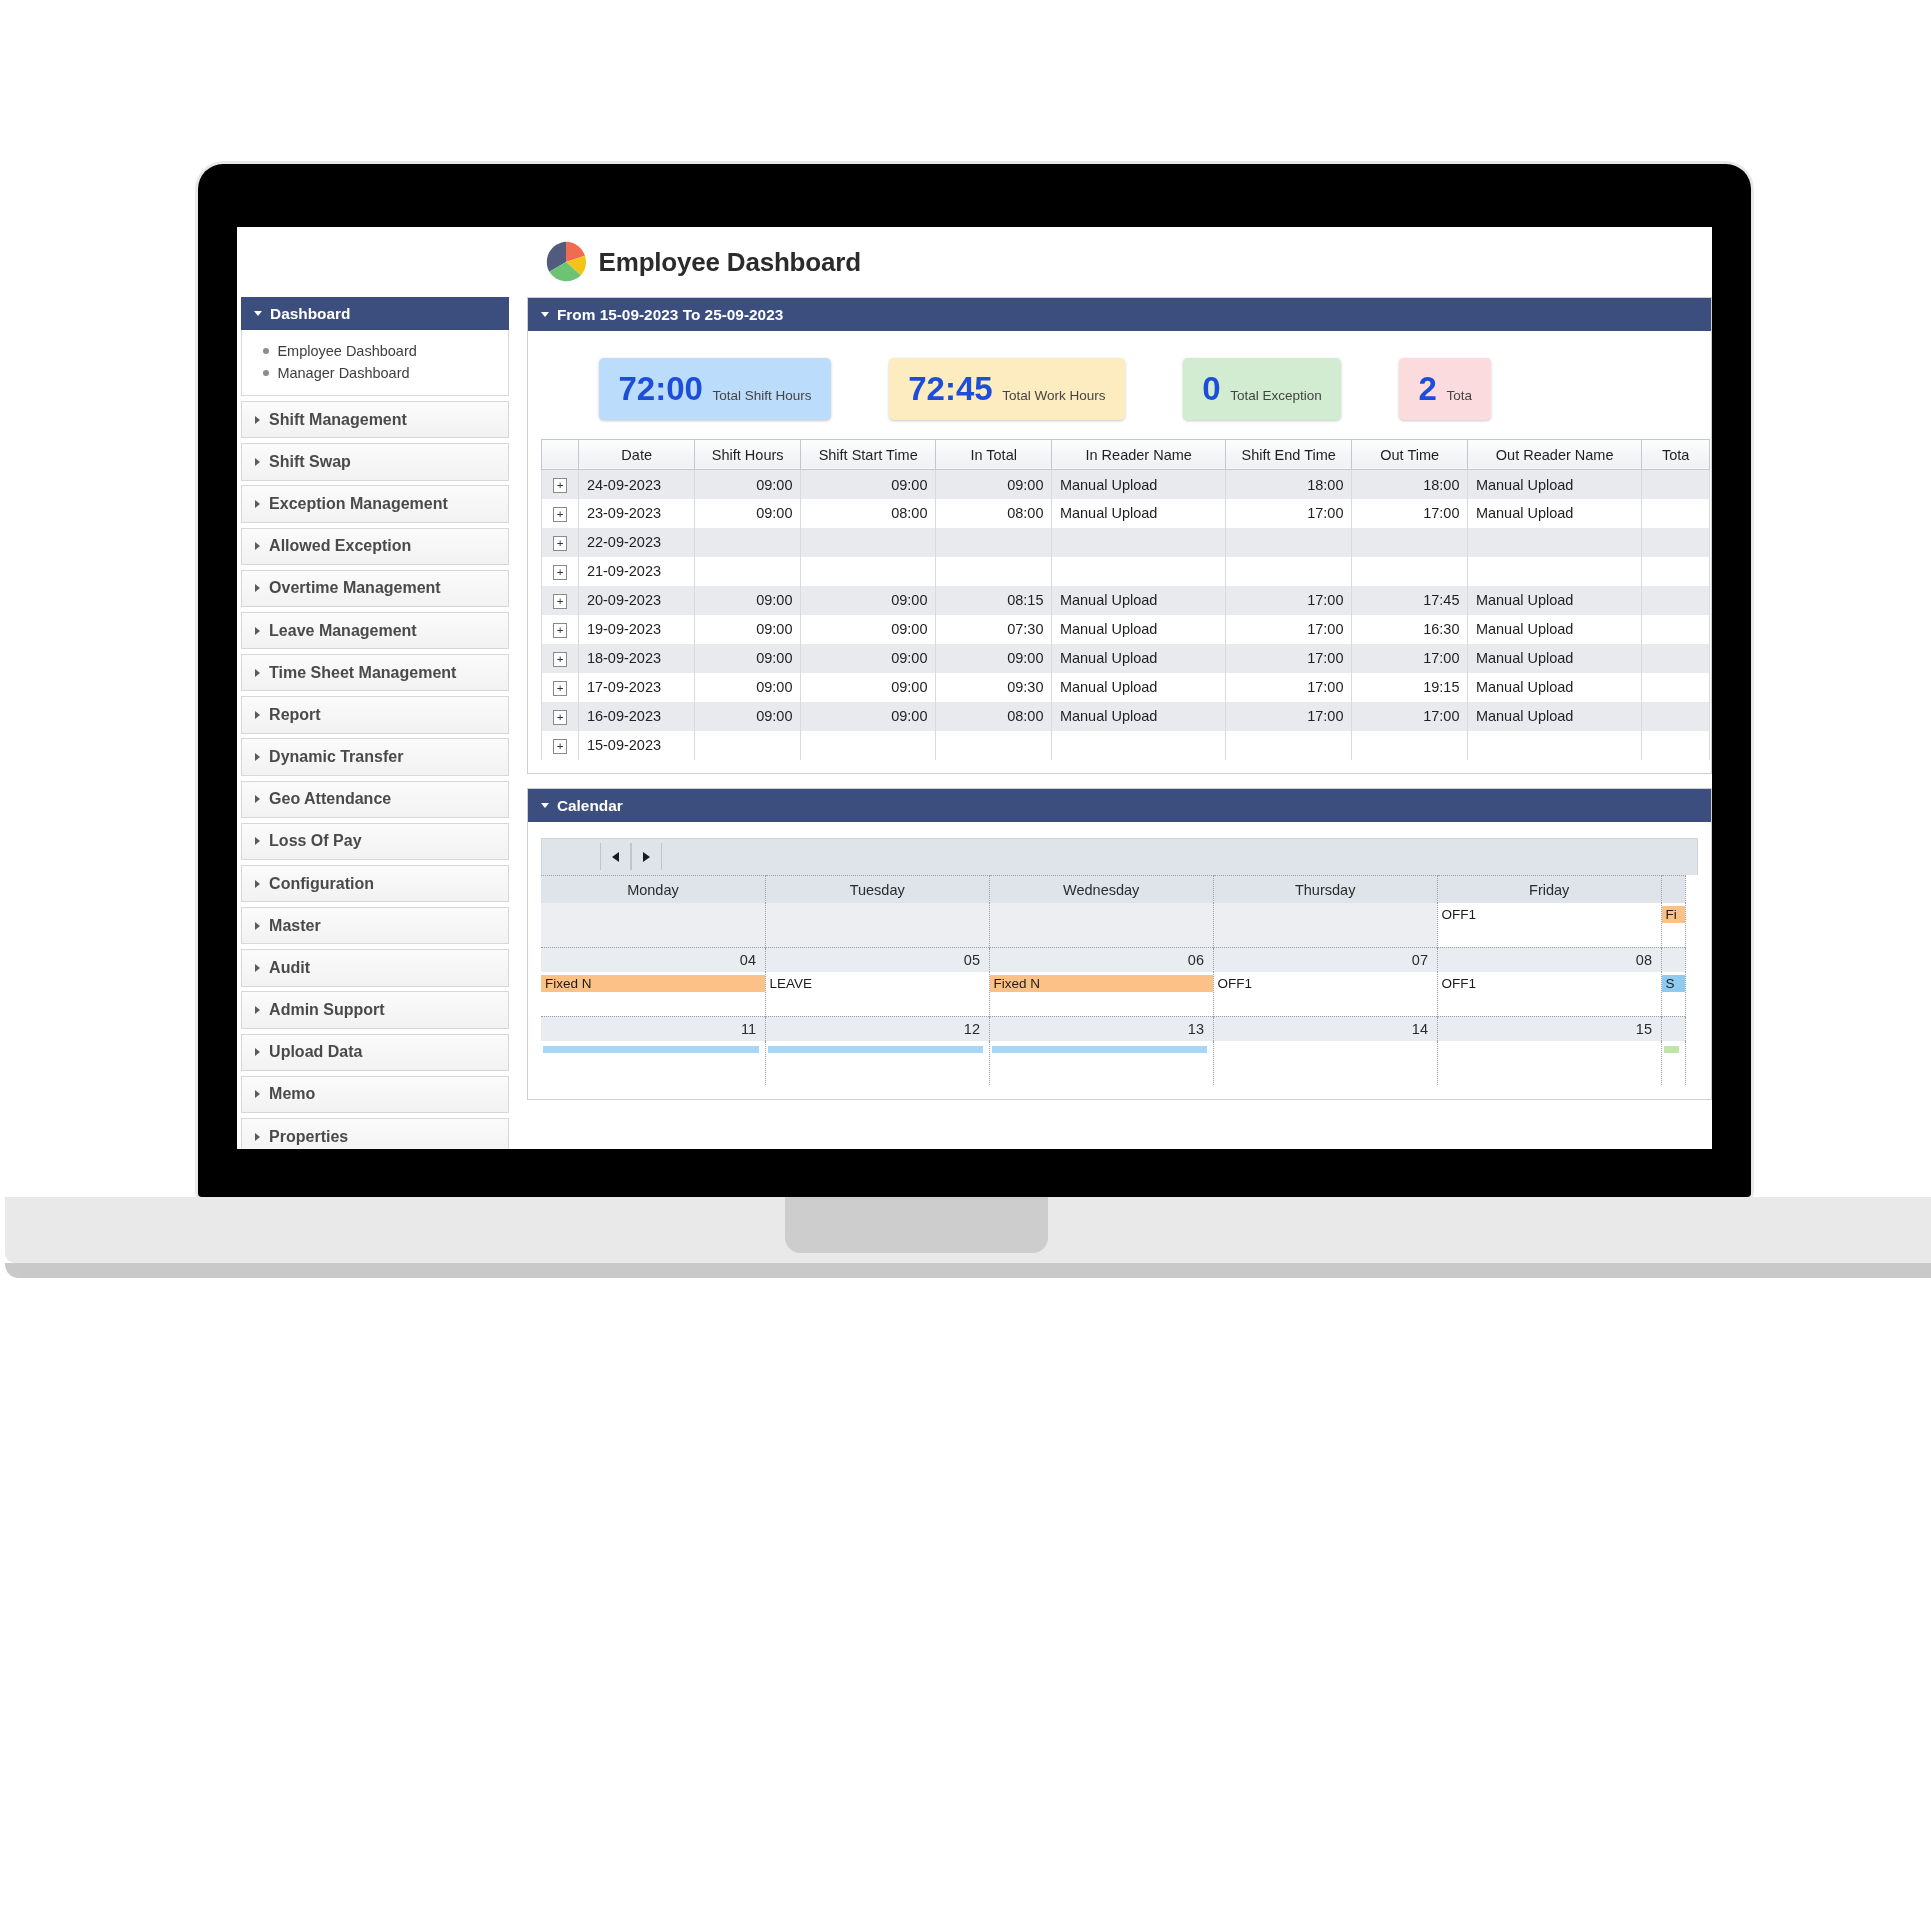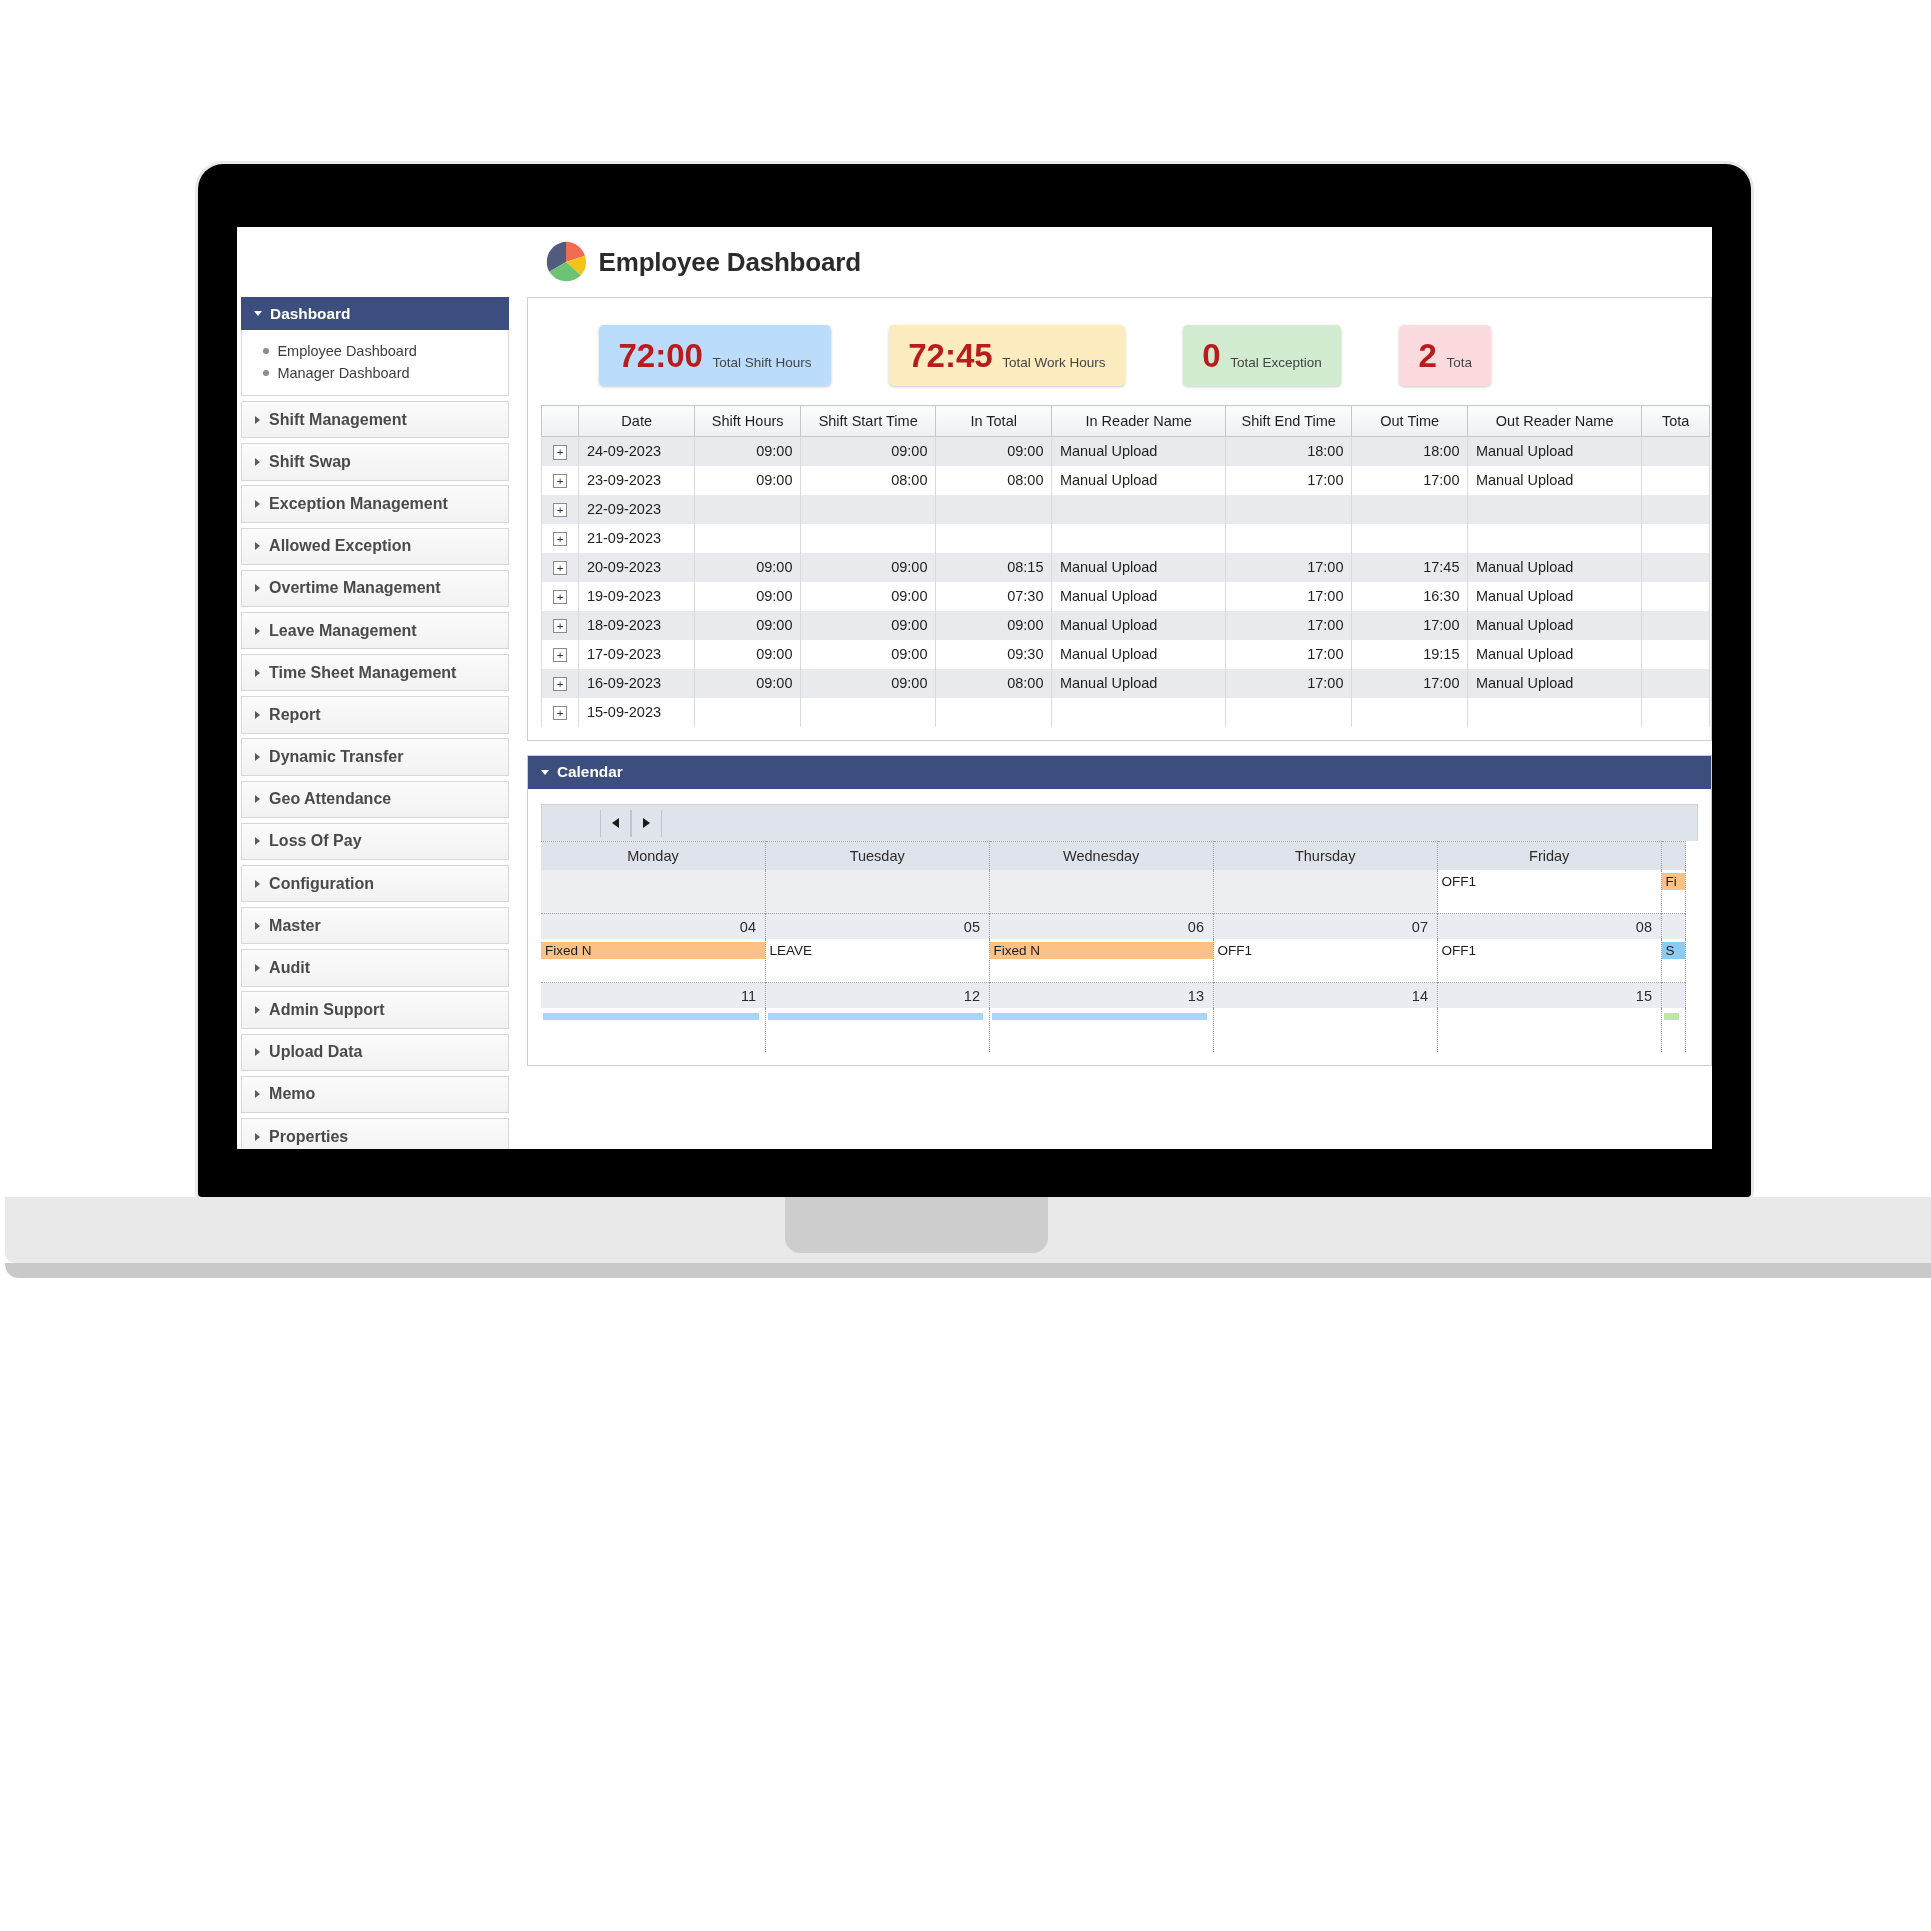--- a/index.html
+++ b/index.html
@@ -109,21 +109,21 @@
   .panel-body { padding: 15.4px 13.5px 13.5px 13.5px; }
 
   
   .kpis { display: flex; gap: 58px; padding: 11.6px 15.4px 19.3px 58px; }
   .kpi {
     border-radius: 4.8px; padding: 11.6px 19.3px;
     display: flex; align-items: baseline; gap: 9.7px;
     box-shadow: 0 1px 2.9px rgba(0,0,0,.22);
     white-space: nowrap;
   }
-  .kpi-val { font-size: 33px; font-weight: bold; color: #b91c1c; }
+  .kpi-val { font-size: 33px; font-weight: bold; color: #1d4ed8; }
   .kpi-lbl { font-size: 13.5px; color: #444; }
 
   
   table.grid { width: 1139px; border-collapse: collapse; table-layout: fixed; }
   table.grid th {
     background: linear-gradient(#fdfdfd,#eef0f3);
     border: 1px solid #c4c8ce;
     font-size: 14.5px; font-weight: normal; color: #1f1f1f;
     padding: 6.8px 7.7px; text-align: center;
   }
@@ -288,20 +288,24 @@
             <div class="sb-item">
               <span class="caret-r"></span>
               <span>Properties</span>
             </div>
           </div>
       </nav>
 
       <main class="content">
 
         <section class="panel">
+          <div class="panel-head">
+            <span class="caret-d"></span>
+            <span>From 15-09-2023 To 25-09-2023</span>
+          </div>
           <div class="panel-body">
             <div class="kpis" id="kpi-row">
                 <div class="kpi" style="background: rgb(188, 220, 251);">
                   <span class="kpi-val">72:00</span>
                   <span class="kpi-lbl">Total Shift Hours</span>
                 </div>
                 <div class="kpi" style="background: rgb(253, 236, 192);">
                   <span class="kpi-val">72:45</span>
                   <span class="kpi-lbl">Total Work Hours</span>
                 </div>

